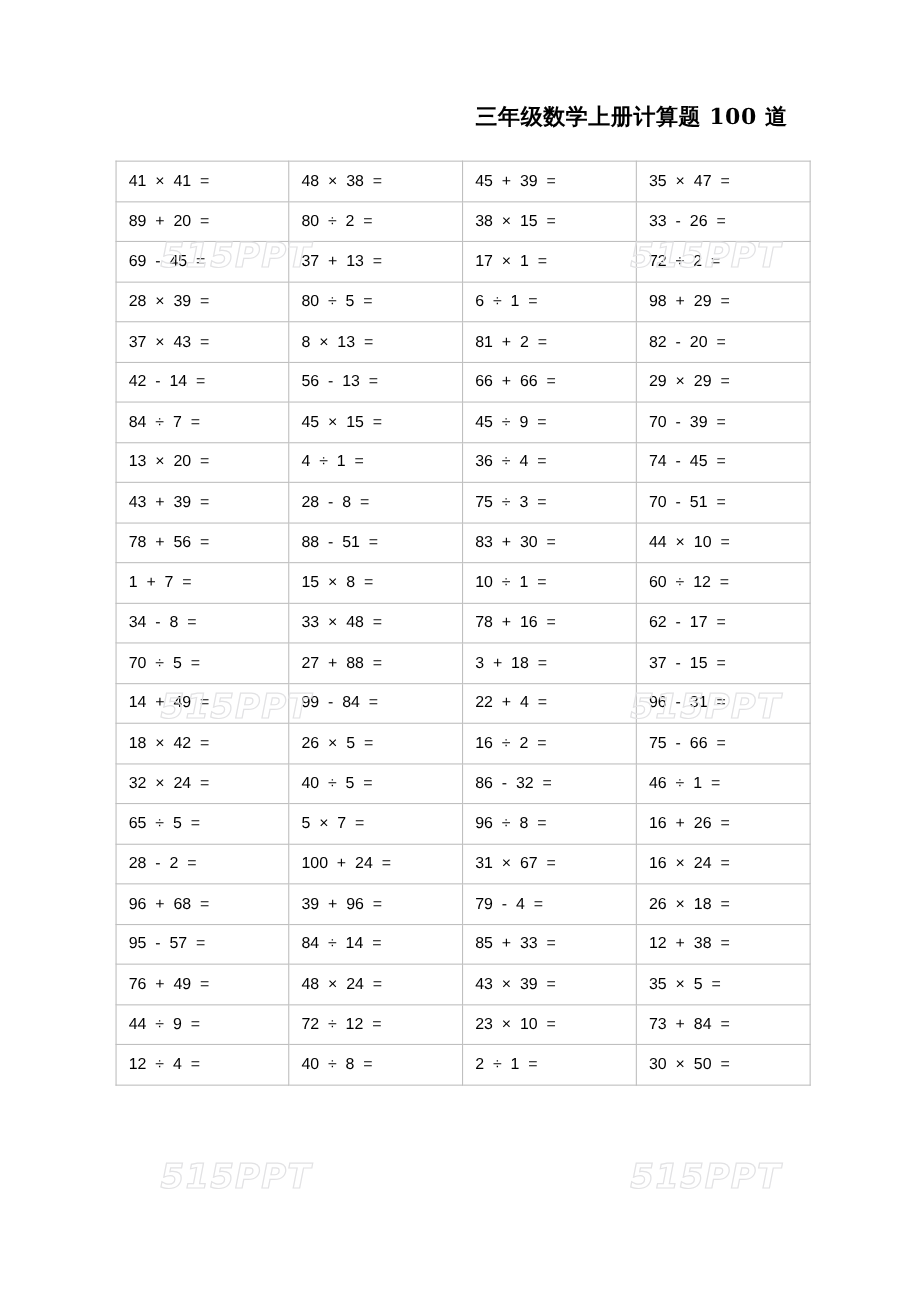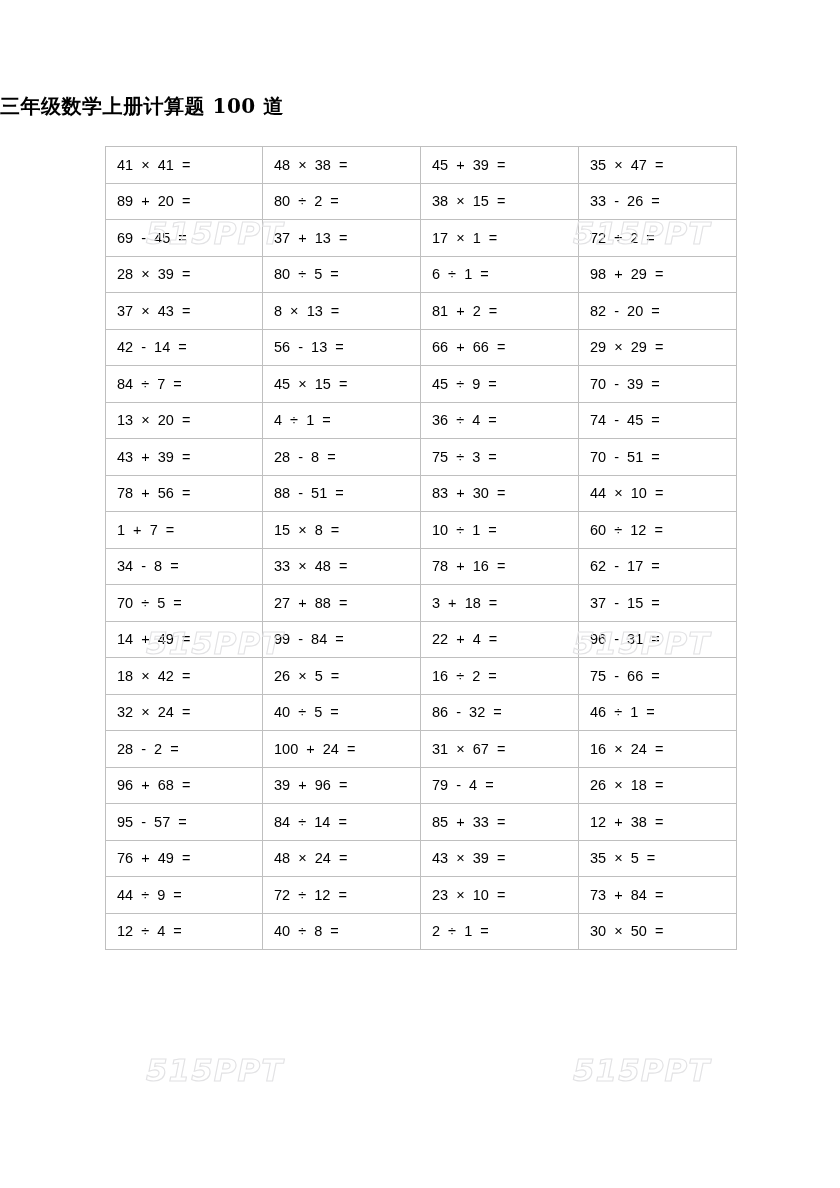--- a/index.html
+++ b/index.html
@@ -22,21 +22,21 @@
     height: 1188px;
     background: #ffffff;
   }
 
   
   #doc-title {
     position: absolute;
     left: 0;
     top: 93px;
     width: 716px;
-    text-align: left;
+    text-align: right;
     font-family: "DejaVu Serif", "Liberation Serif", serif;
     font-size: 20px;
     font-weight: 700;
     color: #000000;
     letter-spacing: 0.5px;
     white-space: pre;
   }
 
   
   #worksheet-table {
@@ -193,20 +193,26 @@
           <td>16  ÷  2  =</td>
           <td>75  -  66  =</td>
         </tr>
         <tr>
           <td>32  ×  24  =</td>
           <td>40  ÷  5  =</td>
           <td>86  -  32  =</td>
           <td>46  ÷  1  =</td>
         </tr>
         <tr>
+          <td>65  ÷  5  =</td>
+          <td>5  ×  7  =</td>
+          <td>96  ÷  8  =</td>
+          <td>16  +  26  =</td>
+        </tr>
+        <tr>
           <td>28  -  2  =</td>
           <td>100  +  24  =</td>
           <td>31  ×  67  =</td>
           <td>16  ×  24  =</td>
         </tr>
         <tr>
           <td>96  +  68  =</td>
           <td>39  +  96  =</td>
           <td>79  -  4  =</td>
           <td>26  ×  18  =</td>

